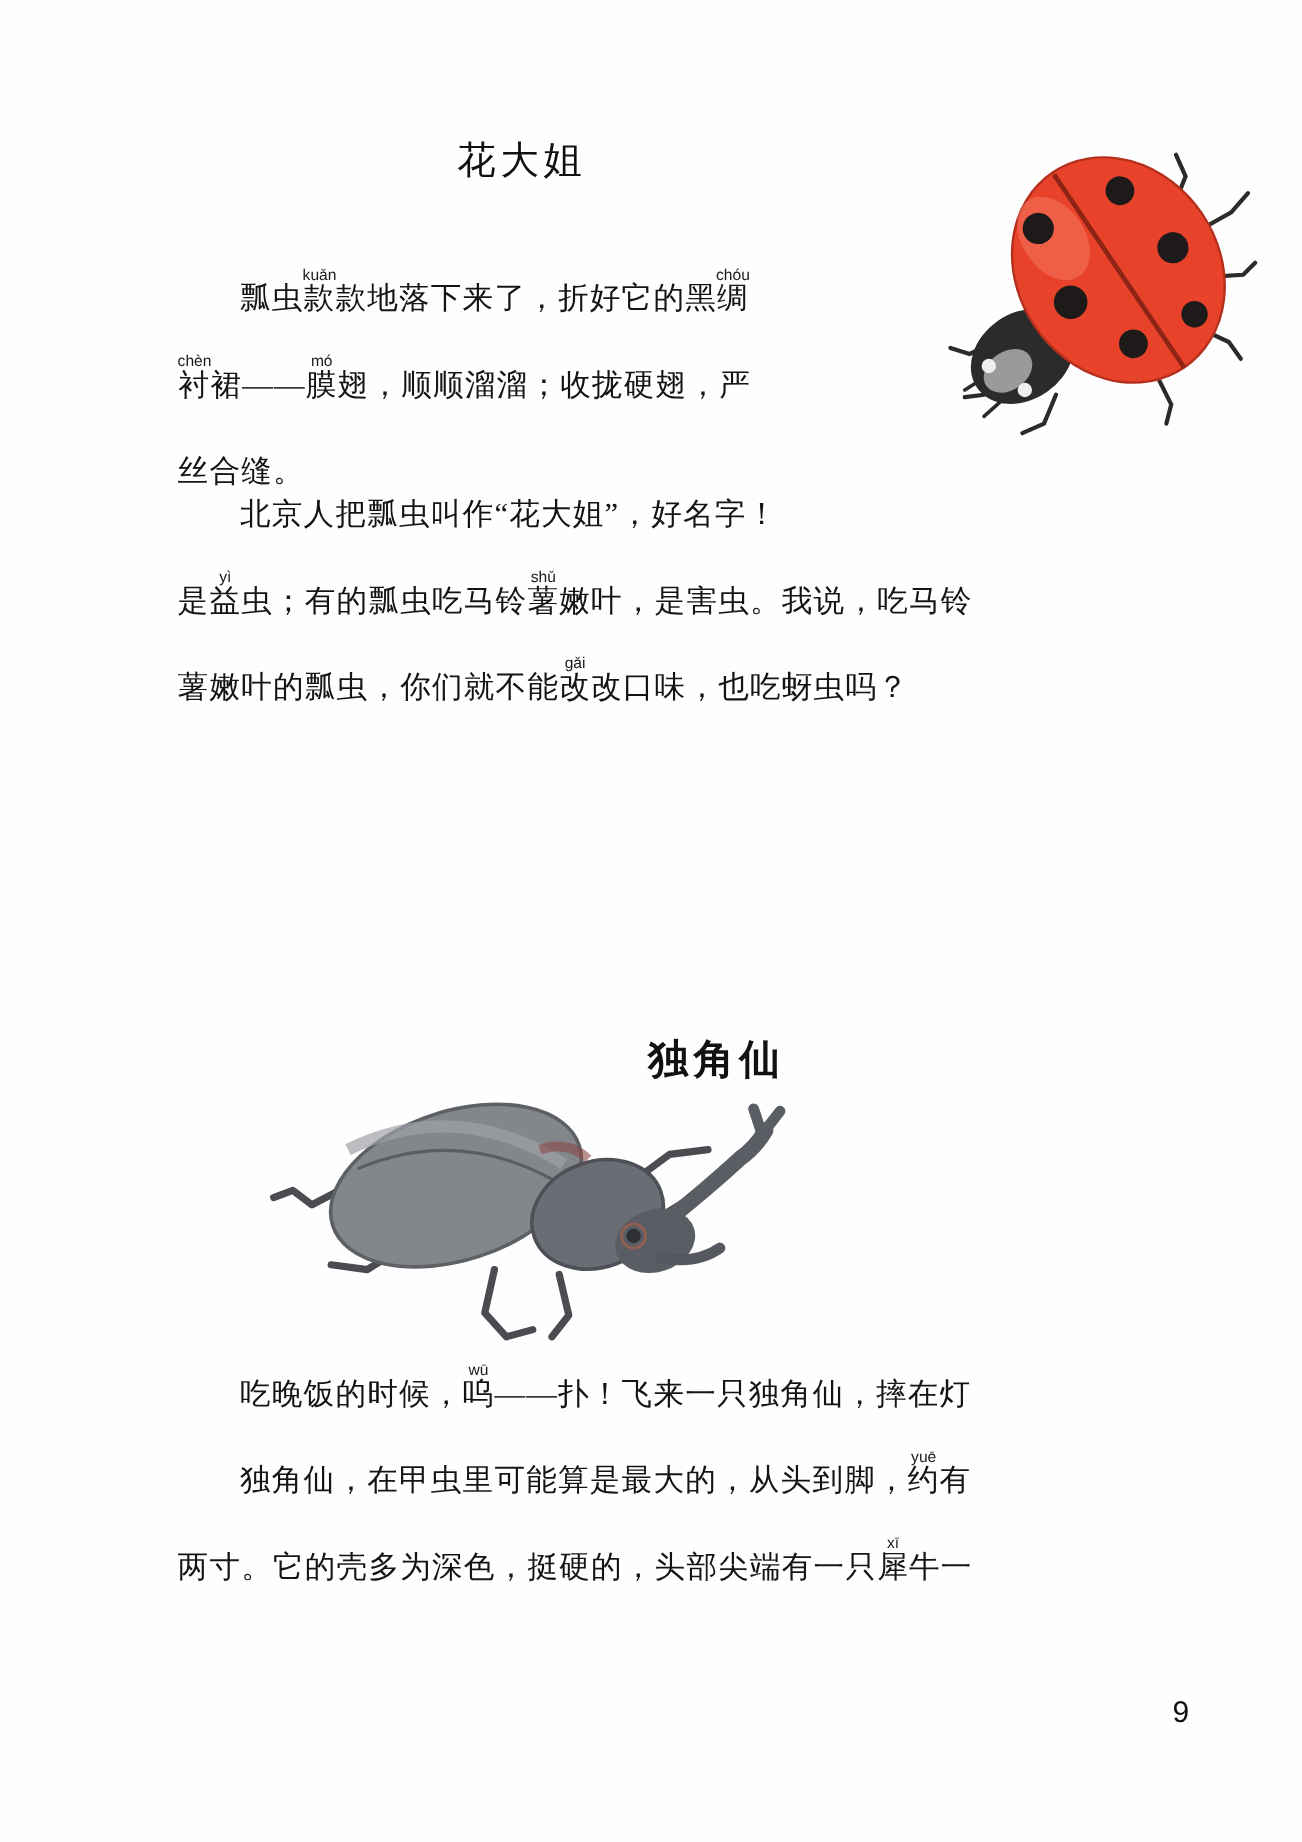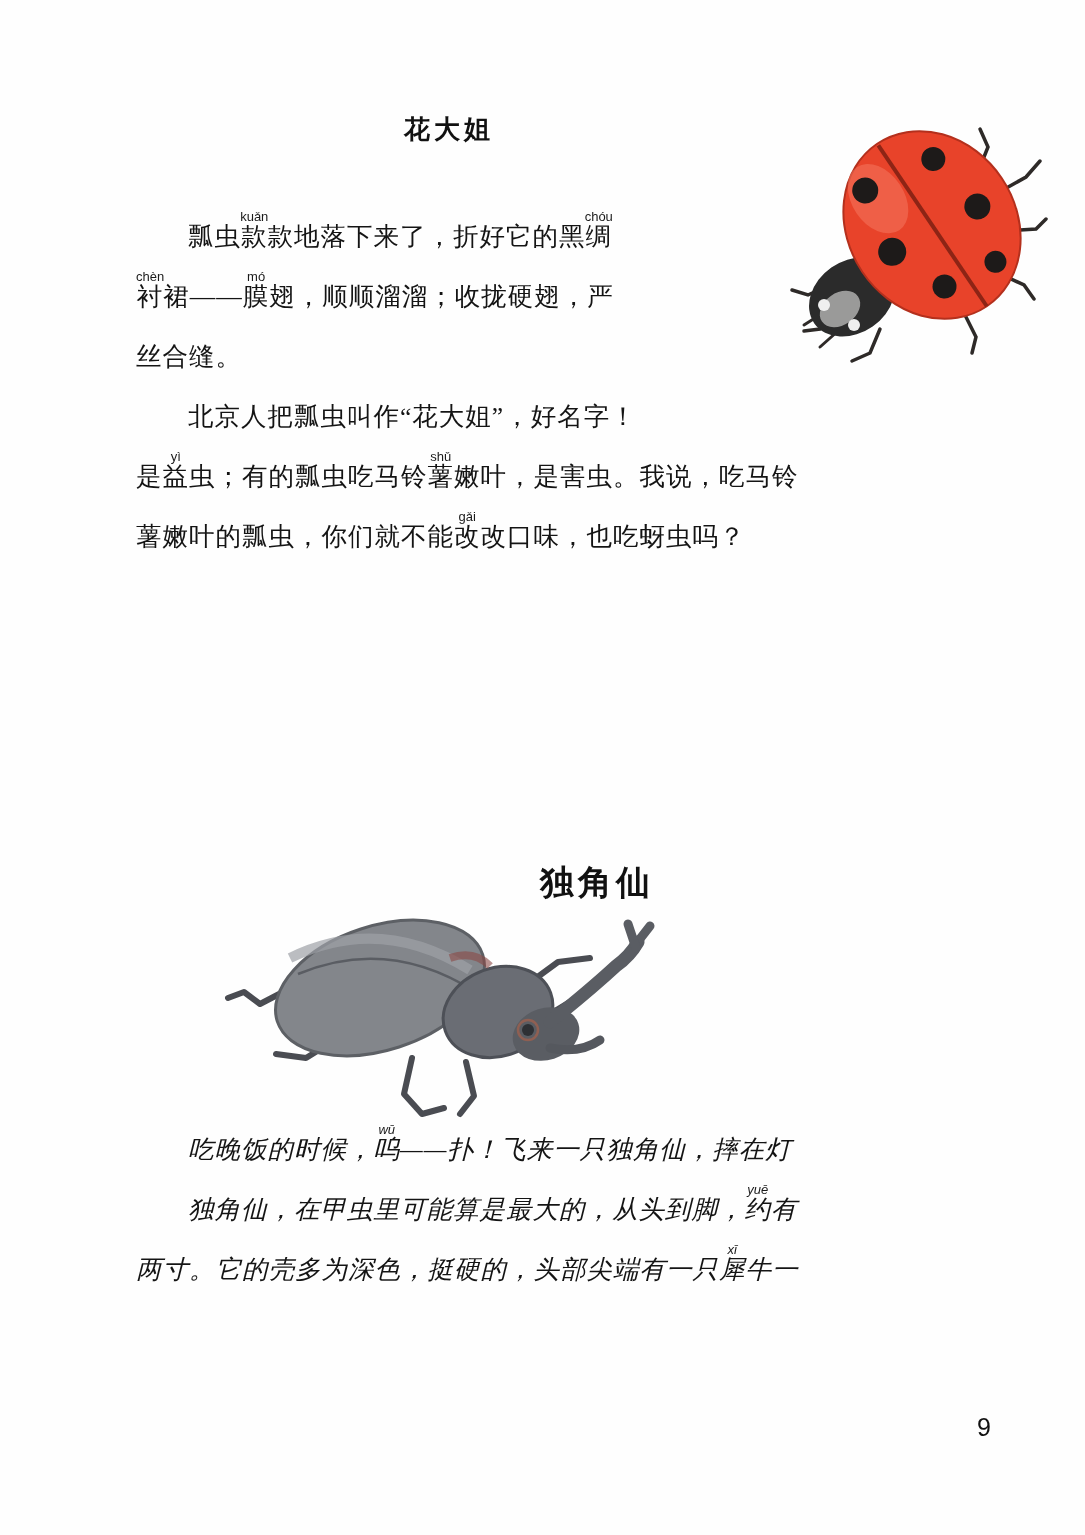--- a/index.html
+++ b/index.html
@@ -17,44 +17,44 @@
   }
   .page {
     position: absolute;
     inset: 0;
     background: #fefefe;
   }
 
   
   .sec1-title {
     position: absolute;
-    left: 404px;
+    left: 381px;
     top: 112px;
-    font-size: 26px;
-    font-weight: 700;
+    font-size: 32px;
+    font-weight: 400;
     letter-spacing: 4px;
     color: #111;
   }
 
   .ladybug-wrap {
     position: absolute;
     left: 780px;
     top: 85px;
     width: 270px;
     height: 280px;
   }
 
   .text-block {
     position: absolute;
     font-size: 25.5px;
     line-height: 56px;
     letter-spacing: 1px;
     color: #141414;
   }
-  .para { margin: 4px; }
+  .para { margin: 16px; }
   .indent { text-indent: 52px; }
 
   
   ruby {
     ruby-position: over;
     ruby-align: center;
   }
   rt {
     font-size: 13px;
     line-height: 14px;
@@ -79,21 +79,21 @@
     color: #111;
     margin-left: 28px;
   }
   .beetle-wrap {
     position: absolute;
     left: 198px;
     top: 862px;
     width: 470px;
     height: 265px;
   }
-  #block-3 { left: 132px; top: 1118px; width: 830px; font-style: italic; }
+  #block-3 { left: 132px; top: 1118px; width: 830px; }
 
   
   .page-number {
     position: absolute;
     right: 94px;
     top: 1413px;
     font-size: 25px;
     color: #111;
     font-family: "Liberation Sans", "DejaVu Sans", sans-serif;
   }

